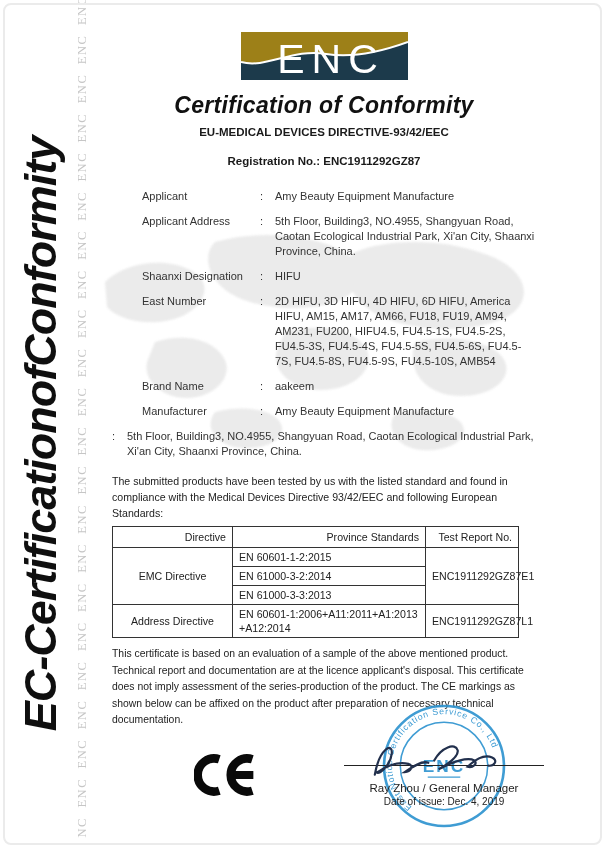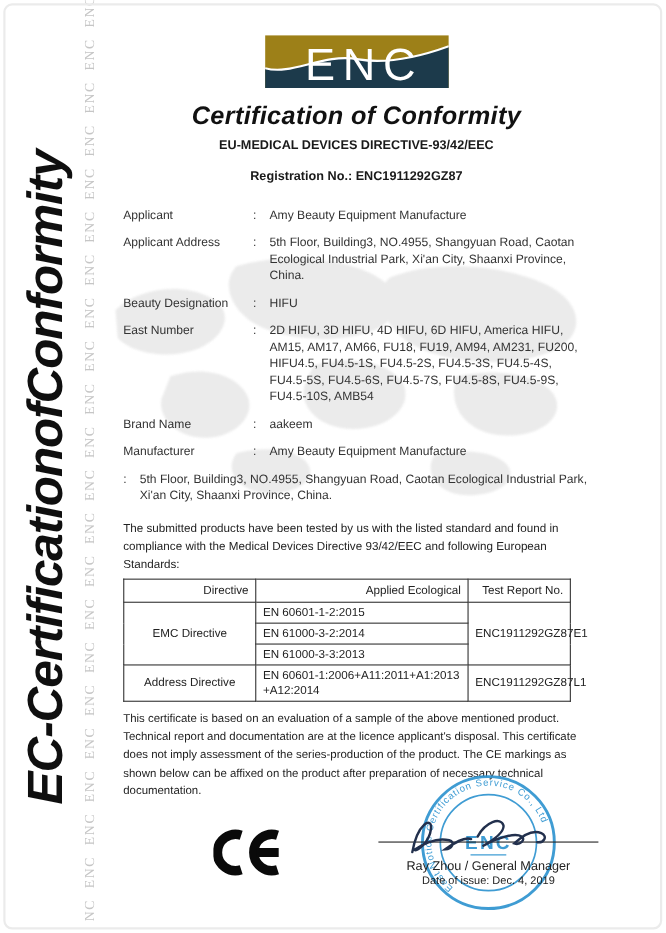--- a/index.html
+++ b/index.html
@@ -18,21 +18,21 @@
   .map{position:absolute;left:95px;top:222px;width:475px;height:240px;z-index:0;filter:blur(1px);opacity:.9;}
 
   .content{position:relative;z-index:1;margin-left:112px;width:424px;padding-top:32px;}
   .logo-wrap{text-align:center;height:48px;}
   .title{margin:12px 0 0;font-size:23px;font-weight:bold;text-align:center;color:#111;letter-spacing:.3px;font-style:italic;}
   .subtitle{margin-top:7px;text-align:center;font-weight:bold;font-size:11.5px;color:#1a1a1a;}
   .regno{margin-top:17px;text-align:center;font-weight:bold;font-size:11.5px;color:#1a1a1a;}
 
   .fields{margin-top:22px;font-size:11px;color:#333;}
   .field-row{display:flex;margin-bottom:10px;line-height:15px;}
-  .f-label{width:118px;flex:none;}
+  .f-label{width:118px;flex:none;margin-left:30px;}
   .f-colon{width:15px;flex:none;}
   .f-value{flex:1;}
 
   .note{margin:14px 0 5px;font-size:10.6px;line-height:16px;color:#222;}
 
   table.std{border-collapse:collapse;width:406px;font-size:10.6px;color:#222;table-layout:fixed;}
   table.std th,table.std td{border:1px solid #333;padding:2px 6px;font-weight:normal;line-height:14px;}
   table.std th{text-align:right;height:16px;}
   td.cen{text-align:center;vertical-align:middle;}
   td.std-cell{text-align:left;}
@@ -90,21 +90,21 @@
           <span class="f-label">Applicant</span>
           <span class="f-colon">:</span>
           <span class="f-value">Amy Beauty Equipment Manufacture</span>
         </div>
         <div class="field-row">
           <span class="f-label">Applicant Address</span>
           <span class="f-colon">:</span>
           <span class="f-value">5th Floor, Building3, NO.4955, Shangyuan Road, Caotan Ecological Industrial Park, Xi'an City, Shaanxi Province, China.</span>
         </div>
         <div class="field-row">
-          <span class="f-label">Beauty Designation</span>
+          <span class="f-label">Shaanxi Designation</span>
           <span class="f-colon">:</span>
           <span class="f-value">HIFU</span>
         </div>
         <div class="field-row">
           <span class="f-label">East Number</span>
           <span class="f-colon">:</span>
           <span class="f-value">2D HIFU, 3D HIFU, 4D HIFU, 6D HIFU, America HIFU, AM15, AM17, AM66, FU18, FU19, AM94, AM231, FU200, HIFU4.5, FU4.5-1S, FU4.5-2S, FU4.5-3S, FU4.5-4S, FU4.5-5S, FU4.5-6S, FU4.5-7S, FU4.5-8S, FU4.5-9S, FU4.5-10S, AMB54</span>
         </div>
         <div class="field-row">
           <span class="f-label">Brand Name</span>
@@ -126,21 +126,21 @@
 
     <table class="std">
       <colgroup>
           <col style="width:120px">
           <col style="width:193px">
           <col style="width:93px">
         </colgroup>
       <thead>
           <tr>
             <th>Directive</th>
-            <th>Applied Ecological</th>
+            <th>Province Standards</th>
             <th>Test Report No.</th>
           </tr>
         </thead>
       <tbody>
           <tr>
             <td class="cen" rowspan="3">EMC Directive</td>
             <td class="std-cell">EN 60601-1-2:2015</td>
             <td class="cen" rowspan="3">ENC1911292GZ87E1</td>
           </tr>
           <tr>

